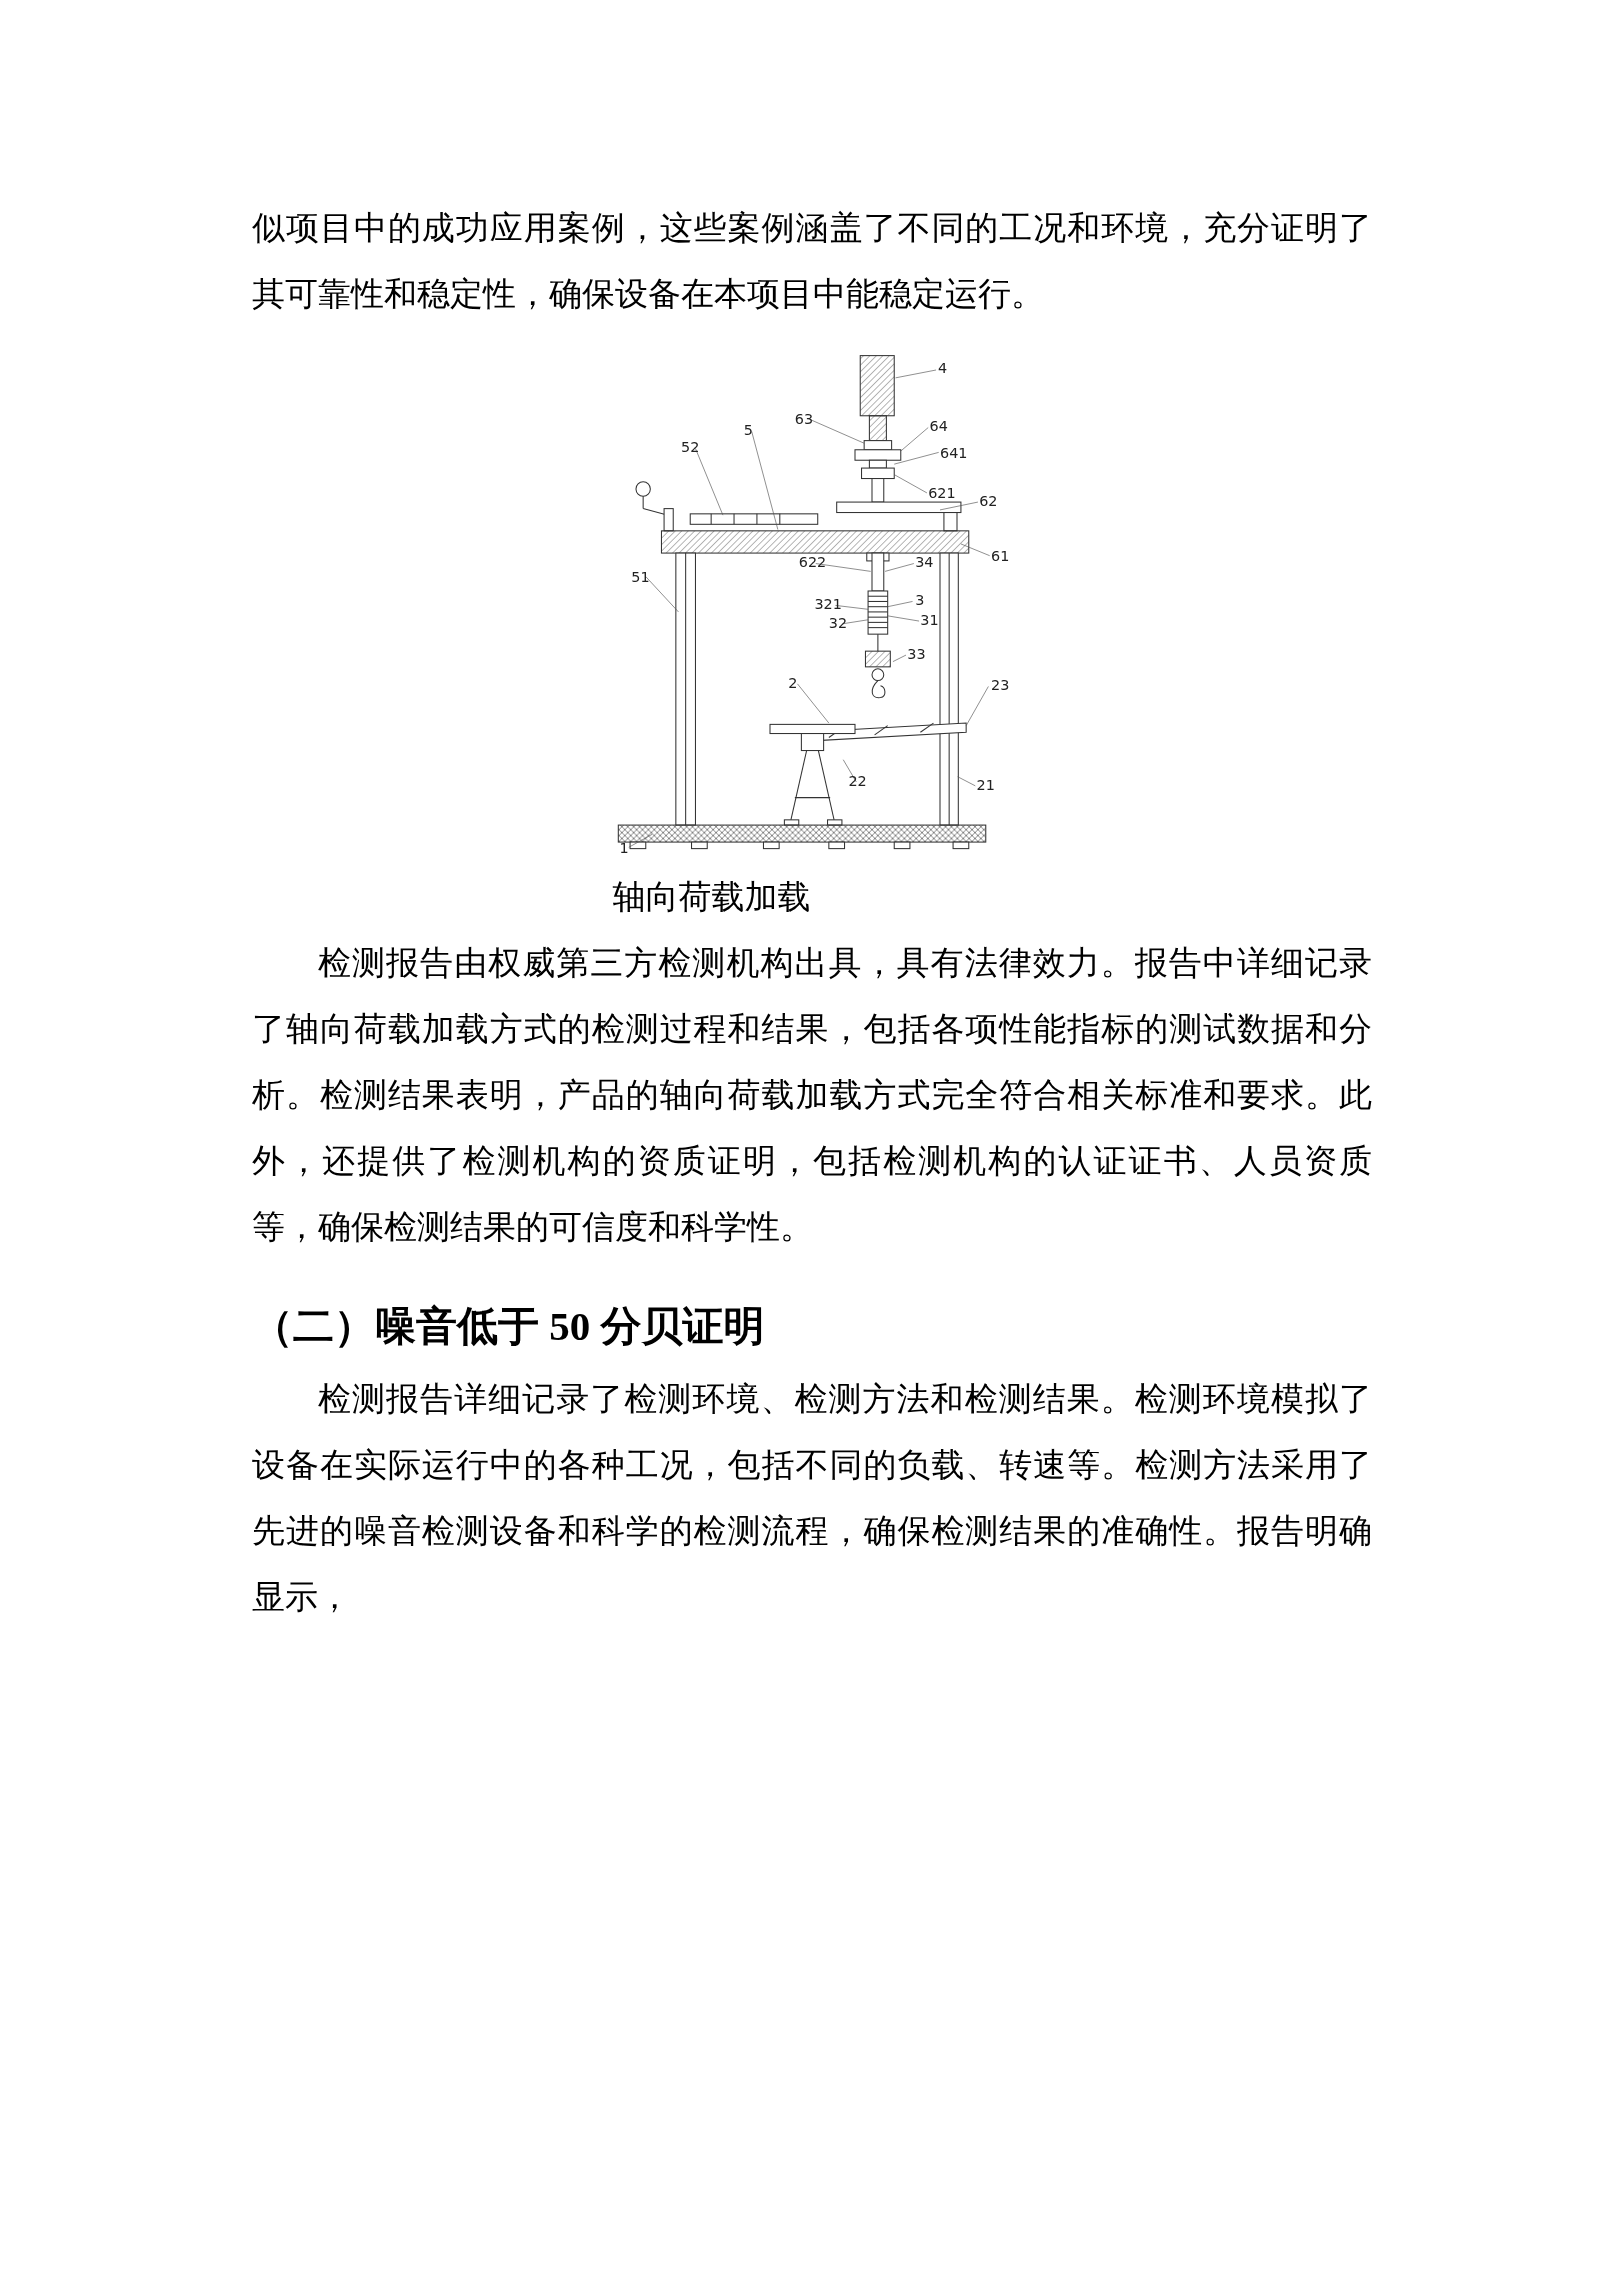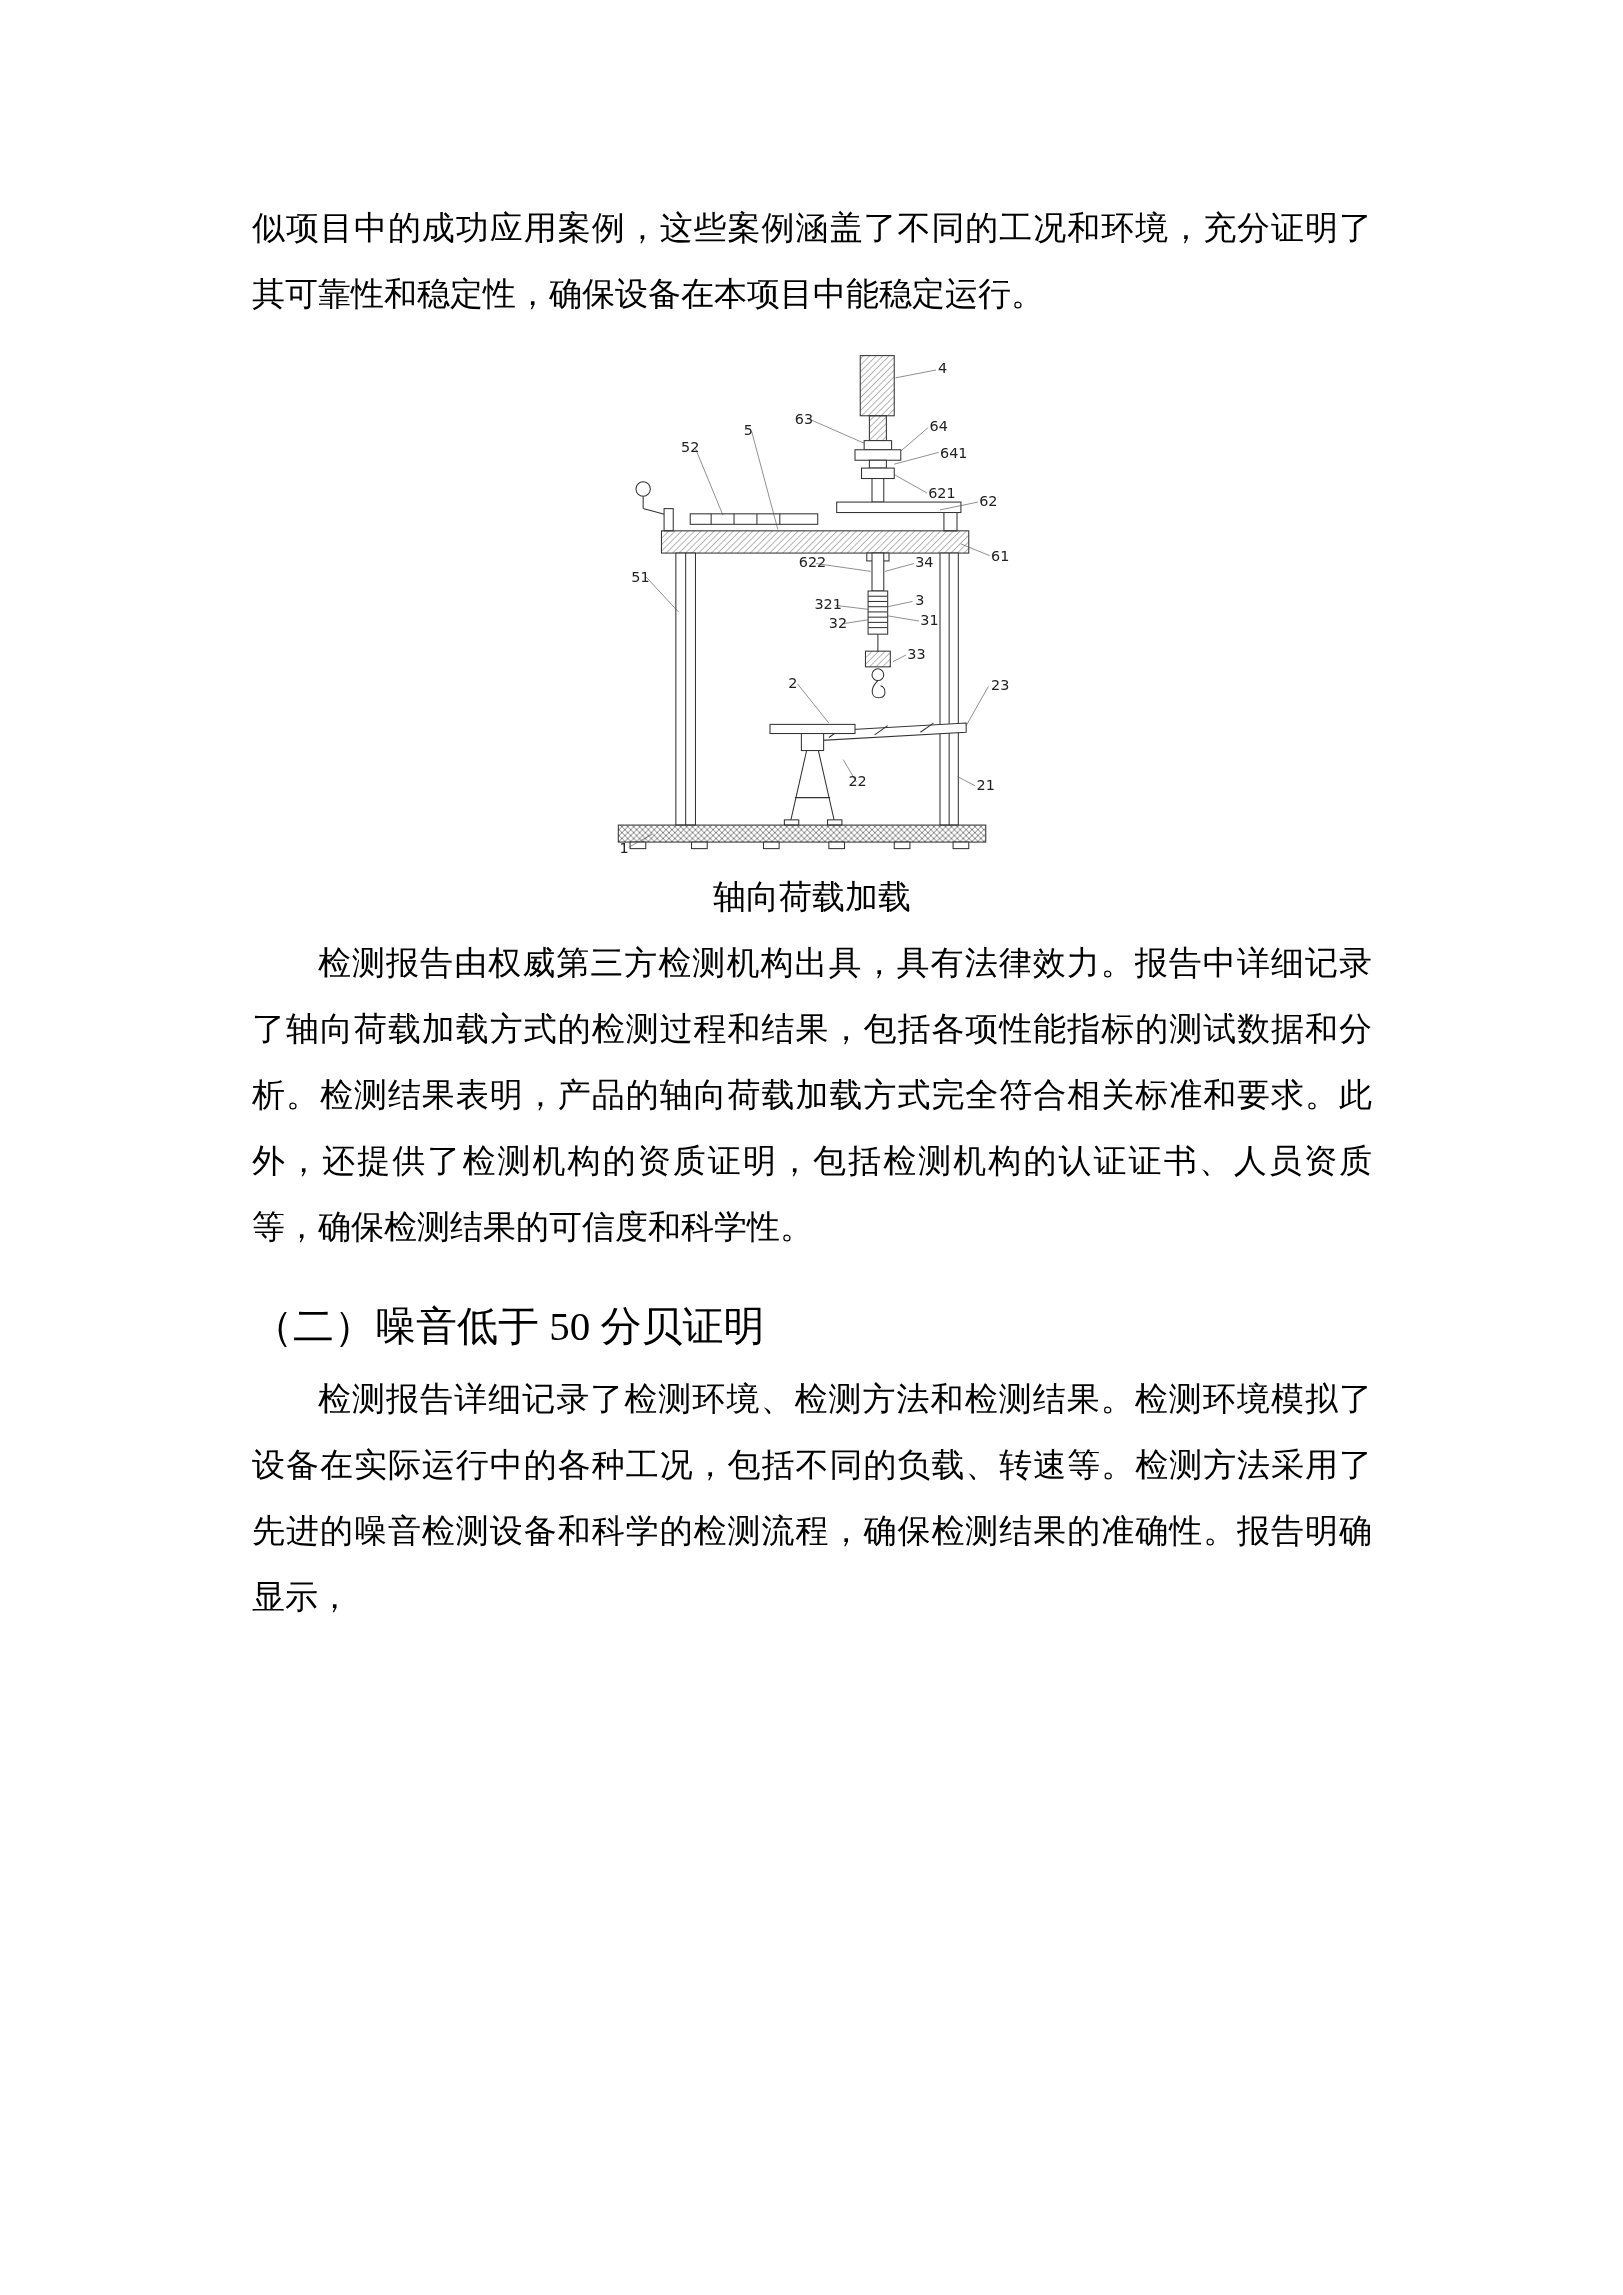--- a/index.html
+++ b/index.html
@@ -30,34 +30,34 @@
   .heading-3 {
     font-size: 33px;
     line-height: 66px;
     margin: 14.4px 0 0 0;
     text-indent: 0;
     font-weight: normal;
   }
   .heading-2 {
     font-size: 41px;
     line-height: 80px;
-    font-weight: normal;
+    font-weight: bold;
     margin: 26px 0 0 0;
   }
   .figure {
     width: 399px;
     margin: 23.6px auto 0 auto;
     text-align: center;
   }
   .figure svg { display: block; margin: 0 auto; }
   .caption {
     font-size: 33px;
     line-height: 66px;
     margin-top: 1.3px;
-    text-align: center;
+    text-align: left;
   }
   .fig-label {
     font-family: "DejaVu Sans", sans-serif;
     font-size: 22px;
     fill: #222222;
     stroke: none;
   }
 </style>
 </head>
 <body>

